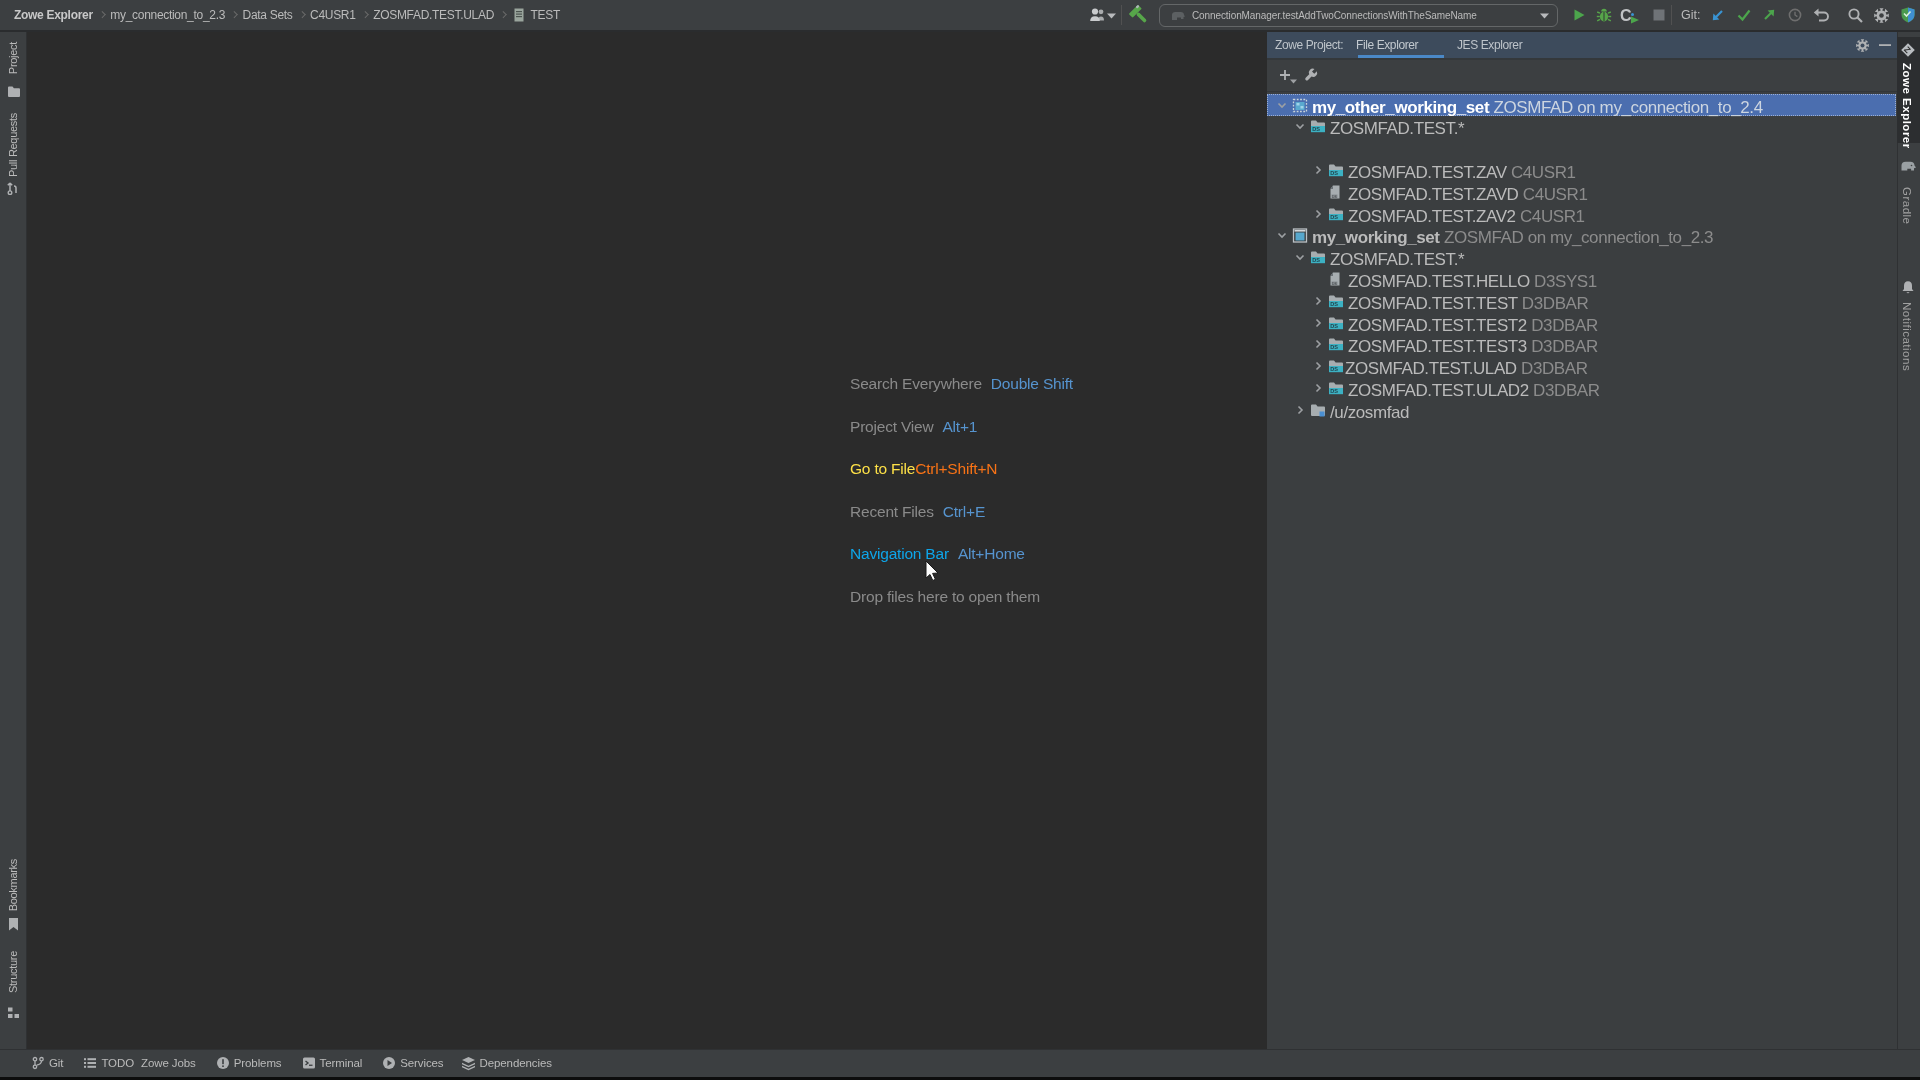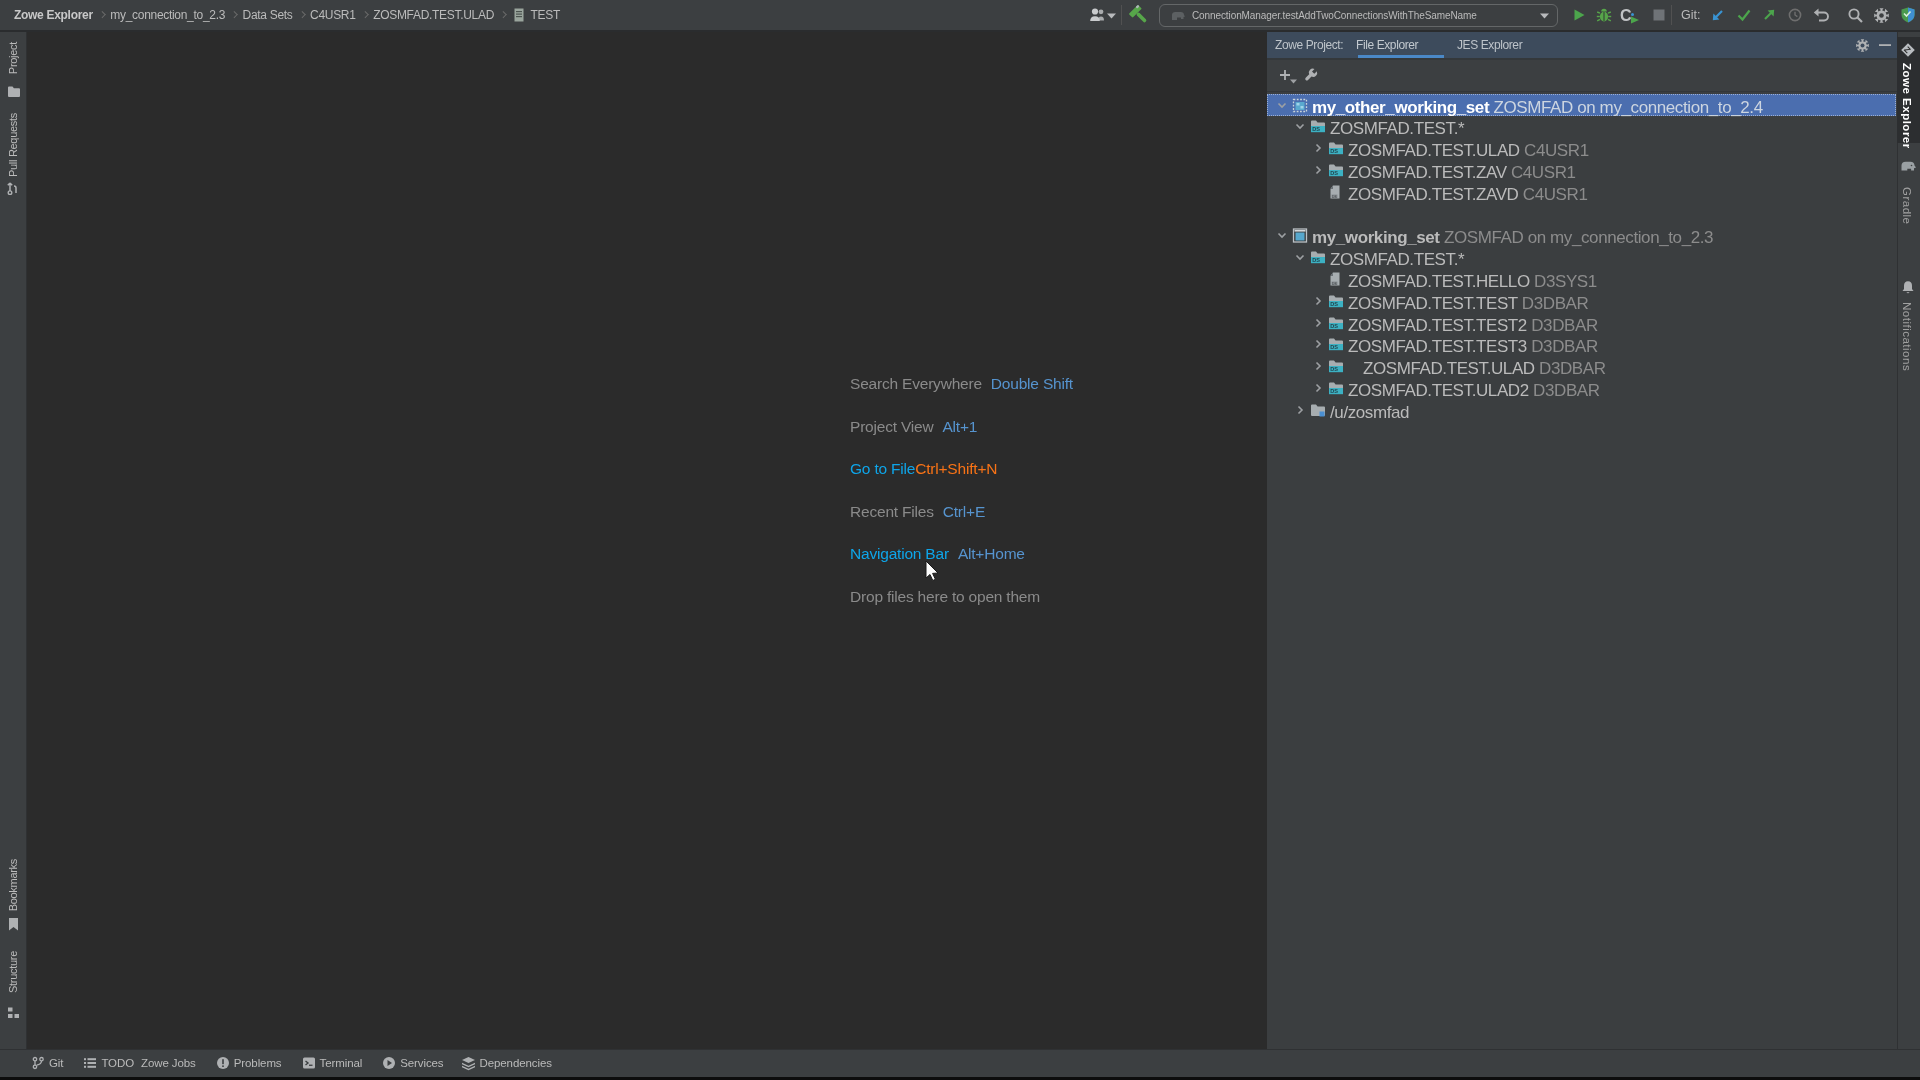--- a/index.html
+++ b/index.html
@@ -183,21 +183,21 @@
       <g fill="#afb1b3">
         <rect x="1" y="1.5" width="4.5" height="4"></rect>
         <rect x="1" y="8" width="4.5" height="4"></rect>
         <rect x="7.5" y="8" width="4.5" height="4"></rect>
       </g>
     </svg>
   </div>
 
 <div class="abs hint" style="left:850px;top:375.0px"><span style="color:#8a8a8a">Search Everywhere</span><span style="color:#5694cf;margin-left:9px">Double Shift</span></div>
 <div class="abs hint" style="left:850px;top:417.5px"><span style="color:#8a8a8a">Project View</span><span style="color:#5694cf;margin-left:9px">Alt+1</span></div>
-<div class="abs hint" style="left:850px;top:460.0px"><span style="color:#0ea5e9">Go to File</span><span style="color:#f97316;">Ctrl+Shift+N</span></div>
+<div class="abs hint" style="left:850px;top:460.0px"><span style="color:#fde047">Go to File</span><span style="color:#f97316;">Ctrl+Shift+N</span></div>
 <div class="abs hint" style="left:850px;top:502.5px"><span style="color:#8a8a8a">Recent Files</span><span style="color:#5694cf;margin-left:9px">Ctrl+E</span></div>
 <div class="abs hint" style="left:850px;top:545.0px"><span style="color:#0ea5e9">Navigation Bar</span><span style="color:#5694cf;margin-left:9px">Alt+Home</span></div>
 <div class="abs hint" style="left:850px;top:587.5px"><span style="color:#8a8a8a">Drop files here to open them</span></div>
 
 <div class="abs" style="left:925px;top:560px">
     <svg width="17" height="24" viewBox="0 0 17 24">
       <polygon points="1,1 1,18 5,14.5 7.8,20.5 10.4,19.3 7.6,13.4 13,13 Z" fill="#fdfdfd" stroke="#1a1a1a" stroke-width="1"></polygon>
     </svg>
   </div>
 
@@ -263,35 +263,20 @@
       </span>
       <span class="abs" style="left:43px;top:3px">
         <svg width="16" height="16" viewBox="0 0 16 16">
           <path d="M1 3.5 q0-1 1-1 h4 l1.6 2 h6.4 q1 0 1 1 V8 H1 Z" fill="#a7adb0"></path>
           <rect x="1" y="8" width="14" height="6.2" fill="#3cb1c3"></rect>
           <text x="2.2" y="13.2" font-family="Liberation Sans" font-size="5.6" font-weight="bold" fill="#23454e">DS</text>
         </svg>
       </span>
       <span class="abs trtxt" style="left:63px;top:4px;color:#bbbbbb;font-weight:normal">ZOSMFAD.TEST.*</span>
     </div>
-<div class="abs" style="left:0;top:45.1px;width:629px;height:22px;">
-      <span class="abs" style="left:43px;top:3px">
-        <svg width="16" height="16" viewBox="0 0 16 16">
-          <polyline points="6.5,4.5 10,8 6.5,11.5" fill="none" stroke="#9da0a3" stroke-width="1.6"></polyline>
-        </svg>
-      </span>
-      <span class="abs" style="left:61px;top:3px">
-        <svg width="16" height="16" viewBox="0 0 16 16">
-          <path d="M1 3.5 q0-1 1-1 h4 l1.6 2 h6.4 q1 0 1 1 V8 H1 Z" fill="#a7adb0"></path>
-          <rect x="1" y="8" width="14" height="6.2" fill="#3cb1c3"></rect>
-          <text x="2.2" y="13.2" font-family="Liberation Sans" font-size="5.6" font-weight="bold" fill="#23454e">DS</text>
-        </svg>
-      </span>
-      <span class="abs trtxt" style="left:81px;top:4px;color:#bbbbbb;font-weight:normal">ZOSMFAD.TEST.ULAD <span style="color:#8c8c8c;font-weight:normal">C4USR1</span></span>
-    </div>
 <div class="abs" style="left:0;top:66.9px;width:629px;height:22px;">
       <span class="abs" style="left:43px;top:3px">
         <svg width="16" height="16" viewBox="0 0 16 16">
           <polyline points="6.5,4.5 10,8 6.5,11.5" fill="none" stroke="#9da0a3" stroke-width="1.6"></polyline>
         </svg>
       </span>
       <span class="abs" style="left:61px;top:3px">
         <svg width="16" height="16" viewBox="0 0 16 16">
           <path d="M1 3.5 q0-1 1-1 h4 l1.6 2 h6.4 q1 0 1 1 V8 H1 Z" fill="#a7adb0"></path>
           <rect x="1" y="8" width="14" height="6.2" fill="#3cb1c3"></rect>
@@ -304,20 +289,35 @@
       <span class="abs" style="left:61px;top:3px">
         <svg width="16" height="16" viewBox="0 0 16 16">
           <path d="M5 1.5 h6.5 v13 h-9 V5 Z" fill="#a7adb0"></path>
           <path d="M5 1.5 V5 H2.5 Z" fill="#6a7075"></path>
           <rect x="3.5" y="10.5" width="6" height="3.6" fill="#888e92"></rect>
           <text x="4" y="13.6" font-family="Liberation Sans" font-size="3.4" fill="#3c3f41">DS</text>
         </svg>
       </span>
       <span class="abs trtxt" style="left:81px;top:4px;color:#bbbbbb;font-weight:normal">ZOSMFAD.TEST.ZAVD <span style="color:#8c8c8c;font-weight:normal">C4USR1</span></span>
     </div>
+<div class="abs" style="left:0;top:110.5px;width:629px;height:22px;">
+      <span class="abs" style="left:43px;top:3px">
+        <svg width="16" height="16" viewBox="0 0 16 16">
+          <polyline points="6.5,4.5 10,8 6.5,11.5" fill="none" stroke="#9da0a3" stroke-width="1.6"></polyline>
+        </svg>
+      </span>
+      <span class="abs" style="left:61px;top:3px">
+        <svg width="16" height="16" viewBox="0 0 16 16">
+          <path d="M1 3.5 q0-1 1-1 h4 l1.6 2 h6.4 q1 0 1 1 V8 H1 Z" fill="#a7adb0"></path>
+          <rect x="1" y="8" width="14" height="6.2" fill="#3cb1c3"></rect>
+          <text x="2.2" y="13.2" font-family="Liberation Sans" font-size="5.6" font-weight="bold" fill="#23454e">DS</text>
+        </svg>
+      </span>
+      <span class="abs trtxt" style="left:81px;top:4px;color:#bbbbbb;font-weight:normal">ZOSMFAD.TEST.ZAV2 <span style="color:#8c8c8c;font-weight:normal">C4USR1</span></span>
+    </div>
 <div class="abs" style="left:0;top:132.3px;width:629px;height:22px;">
       <span class="abs" style="left:7px;top:3px">
         <svg width="16" height="16" viewBox="0 0 16 16">
           <polyline points="4.5,6.5 8,10 11.5,6.5" fill="none" stroke="#9da0a3" stroke-width="1.6"></polyline>
         </svg>
       </span>
       <span class="abs" style="left:25px;top:3px">
         <svg width="16" height="16" viewBox="0 0 16 16">
           <rect x="1.5" y="2" width="13" height="13" fill="none" stroke="#bcc2c6" stroke-width="1.3"></rect>
           <rect x="2.5" y="3" width="11" height="1.6" fill="#d2d6d8"></rect>
@@ -403,21 +403,21 @@
           <polyline points="6.5,4.5 10,8 6.5,11.5" fill="none" stroke="#9da0a3" stroke-width="1.6"></polyline>
         </svg>
       </span>
       <span class="abs" style="left:61px;top:3px">
         <svg width="16" height="16" viewBox="0 0 16 16">
           <path d="M1 3.5 q0-1 1-1 h4 l1.6 2 h6.4 q1 0 1 1 V8 H1 Z" fill="#a7adb0"></path>
           <rect x="1" y="8" width="14" height="6.2" fill="#3cb1c3"></rect>
           <text x="2.2" y="13.2" font-family="Liberation Sans" font-size="5.6" font-weight="bold" fill="#23454e">DS</text>
         </svg>
       </span>
-      <span class="abs trtxt" style="left:96px;top:4px;color:#bbbbbb;font-weight:normal">ZOSMFAD.TEST.ULAD <span style="color:#8c8c8c;font-weight:normal">D3DBAR</span></span>
+      <span class="abs trtxt" style="left:78px;top:4px;color:#bbbbbb;font-weight:normal">ZOSMFAD.TEST.ULAD <span style="color:#8c8c8c;font-weight:normal">D3DBAR</span></span>
     </div>
 <div class="abs" style="left:0;top:284.9px;width:629px;height:22px;">
       <span class="abs" style="left:43px;top:3px">
         <svg width="16" height="16" viewBox="0 0 16 16">
           <polyline points="6.5,4.5 10,8 6.5,11.5" fill="none" stroke="#9da0a3" stroke-width="1.6"></polyline>
         </svg>
       </span>
       <span class="abs" style="left:61px;top:3px">
         <svg width="16" height="16" viewBox="0 0 16 16">
           <path d="M1 3.5 q0-1 1-1 h4 l1.6 2 h6.4 q1 0 1 1 V8 H1 Z" fill="#a7adb0"></path>

